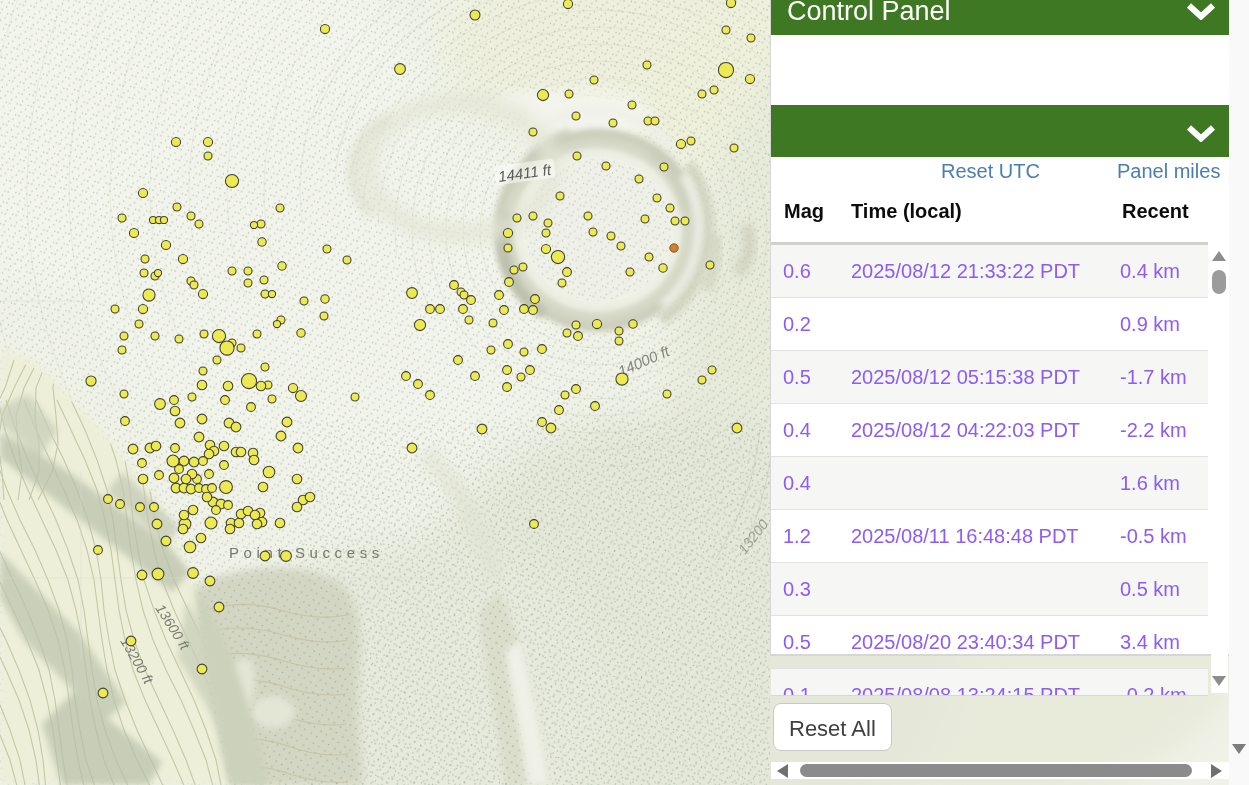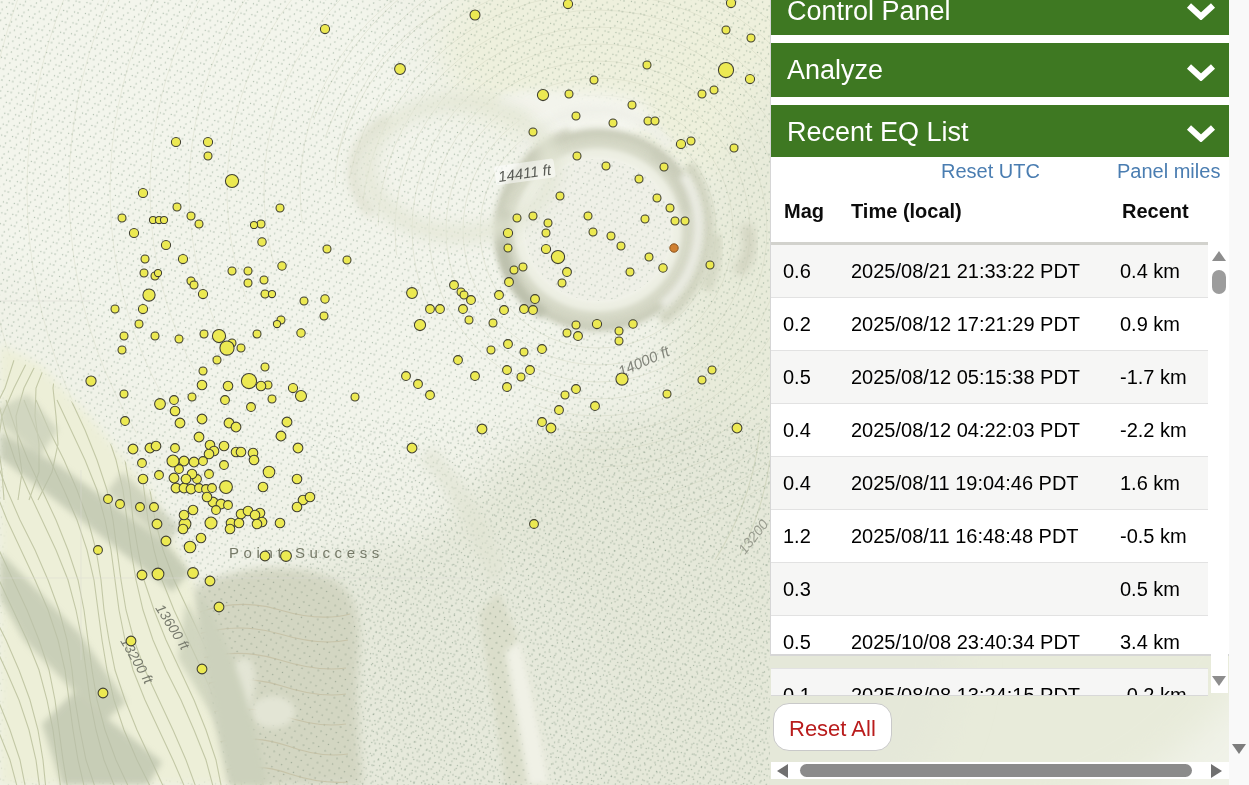--- a/index.html
+++ b/index.html
@@ -11,29 +11,29 @@
 #links{position:absolute;left:0;top:160px;width:459px;font-size:20px;color:#4a7db1}
 #links span{position:absolute;white-space:nowrap}
 #links .u{left:170px}
 #links .m{left:346px}
 #hdr{position:absolute;left:0;top:200px;width:459px;font-size:20px;font-weight:bold;color:#0c0c0c}
 #hdr span{position:absolute;white-space:nowrap}
 #hdr .h1{left:13px}
 #hdr .h2{left:80px}
 #hdr .h3{left:351px}
 #list{position:absolute;left:0;top:242px;width:437px;height:454px;border-top:3px solid #d2d2cd;border-bottom:1px solid #d8d8d8;overflow:hidden}
-.row{position:relative;width:437px;height:53px;font-size:20px;color:#000000;border-bottom:1px solid #e2e2e2}
+.row{position:relative;width:437px;height:53px;font-size:20px;color:#8b5cf6;border-bottom:1px solid #e2e2e2}
 .row.odd{background:#f6f6f5}
 .row span{position:absolute;top:15px;white-space:nowrap}
 .c1{left:12px}.c2{left:80px}.c3{left:349px}
 #vsb{position:absolute;left:440px;top:245px;width:17px;height:448px;background:#fff}
 #vsb .up{position:absolute;left:1px;top:6px;width:0;height:0;border-left:7px solid transparent;border-right:7px solid transparent;border-bottom:10px solid #8d8d8d}
 #vsb .dn{position:absolute;left:1px;top:431px;width:0;height:0;border-left:7px solid transparent;border-right:7px solid transparent;border-top:10px solid #8d8d8d}
 #vsb .th{position:absolute;left:1px;top:25px;width:14px;height:24px;background:#9c9c9c;border-radius:7px}
-#reset{position:absolute;left:2px;top:703px;width:119px;height:48px;background:#fff;border:1px solid #c9c9c9;border-radius:16px;font-size:22px;color:#b91c1c}
+#reset{position:absolute;left:2px;top:703px;width:119px;height:48px;background:#fff;border:1px solid #c9c9c9;border-radius:8px;font-size:22px;color:#404040}
 #reset span{position:absolute;left:15px;top:12px;white-space:nowrap}
 #hsb{position:absolute;left:0px;top:762px;width:459px;height:17px;background:#fff}
 #hsb .lt{position:absolute;left:6px;top:2px;width:0;height:0;border-top:7px solid transparent;border-bottom:7px solid transparent;border-right:11px solid #707070}
 #hsb .rt{position:absolute;left:440px;top:2px;width:0;height:0;border-top:7px solid transparent;border-bottom:7px solid transparent;border-left:11px solid #707070}
 #hsb .th{position:absolute;left:29px;top:2px;width:392px;height:13px;background:#8b8b8b;border-radius:7px}
 #osb{position:absolute;left:1229px;top:0;width:20px;height:785px;background:#f9f9f9}
 #osb .dn{position:absolute;left:3px;top:744px;width:0;height:0;border-left:7px solid transparent;border-right:7px solid transparent;border-top:10px solid #7d7d7d}
 </style></head><body>
 <div id="wrap">
 
@@ -491,79 +491,70 @@
 <circle cx="674" cy="248" r="4.2" fill="#d08030" stroke="#8a5420" stroke-width="1"></circle>
 </svg>
 
 <div id="panel">
   <div class="bar" style="top:-18px;height:53px">
         <span class="t" style="top:14px">Control Panel</span>
         <span class="ch" style="top:21px"><svg width="30" height="17" viewBox="0 0 30 17">
             <path d="M3 2.5 L15 13.5 L27 2.5" fill="none" stroke="#ffffff" stroke-width="6"></path>
           </svg></span>
       </div>
-  <div class="bar" style="top:43px;height:54px">
-        <span class="t" style="top:12px">Analyze</span>
-        <span class="ch" style="top:21px"><svg width="30" height="17" viewBox="0 0 30 17">
-            <path d="M3 2.5 L15 13.5 L27 2.5" fill="none" stroke="#ffffff" stroke-width="6"></path>
-          </svg></span>
-      </div>
   <div class="bar" style="top:105px;height:52px">
-        <span class="t" style="top:12px">Recent EQ List</span>
         <span class="ch" style="top:20px"><svg width="30" height="17" viewBox="0 0 30 17">
             <path d="M3 2.5 L15 13.5 L27 2.5" fill="none" stroke="#ffffff" stroke-width="6"></path>
           </svg></span>
       </div>
   <div id="links">
         <span class="u">Reset UTC</span>
         <span class="m">Panel miles</span>
       </div>
   <div id="hdr">
         <span class="h1">Mag</span>
         <span class="h2">Time (local)</span>
         <span class="h3">Recent</span>
       </div>
   <div id="list">
         <div class="row odd">
           <span class="c1">0.6</span>
-          <span class="c2">2025/08/21 21:33:22 PDT</span>
+          <span class="c2">2025/08/12 21:33:22 PDT</span>
           <span class="c3">0.4 km</span>
         </div>
         <div class="row even">
           <span class="c1">0.2</span>
-          <span class="c2">2025/08/12 17:21:29 PDT</span>
           <span class="c3">0.9 km</span>
         </div>
         <div class="row odd">
           <span class="c1">0.5</span>
           <span class="c2">2025/08/12 05:15:38 PDT</span>
           <span class="c3">-1.7 km</span>
         </div>
         <div class="row even">
           <span class="c1">0.4</span>
           <span class="c2">2025/08/12 04:22:03 PDT</span>
           <span class="c3">-2.2 km</span>
         </div>
         <div class="row odd">
           <span class="c1">0.4</span>
-          <span class="c2">2025/08/11 19:04:46 PDT</span>
           <span class="c3">1.6 km</span>
         </div>
         <div class="row even">
           <span class="c1">1.2</span>
           <span class="c2">2025/08/11 16:48:48 PDT</span>
           <span class="c3">-0.5 km</span>
         </div>
         <div class="row odd">
           <span class="c1">0.3</span>
           <span class="c3">0.5 km</span>
         </div>
         <div class="row even">
           <span class="c1">0.5</span>
-          <span class="c2">2025/10/08 23:40:34 PDT</span>
+          <span class="c2">2025/08/20 23:40:34 PDT</span>
           <span class="c3">3.4 km</span>
         </div>
         <div class="row odd">
           <span class="c1">0.1</span>
           <span class="c2">2025/08/08 13:24:15 PDT</span>
           <span class="c3">-0.2 km</span>
         </div>
       </div>
   <div id="vsb">
         <div class="up"></div>

